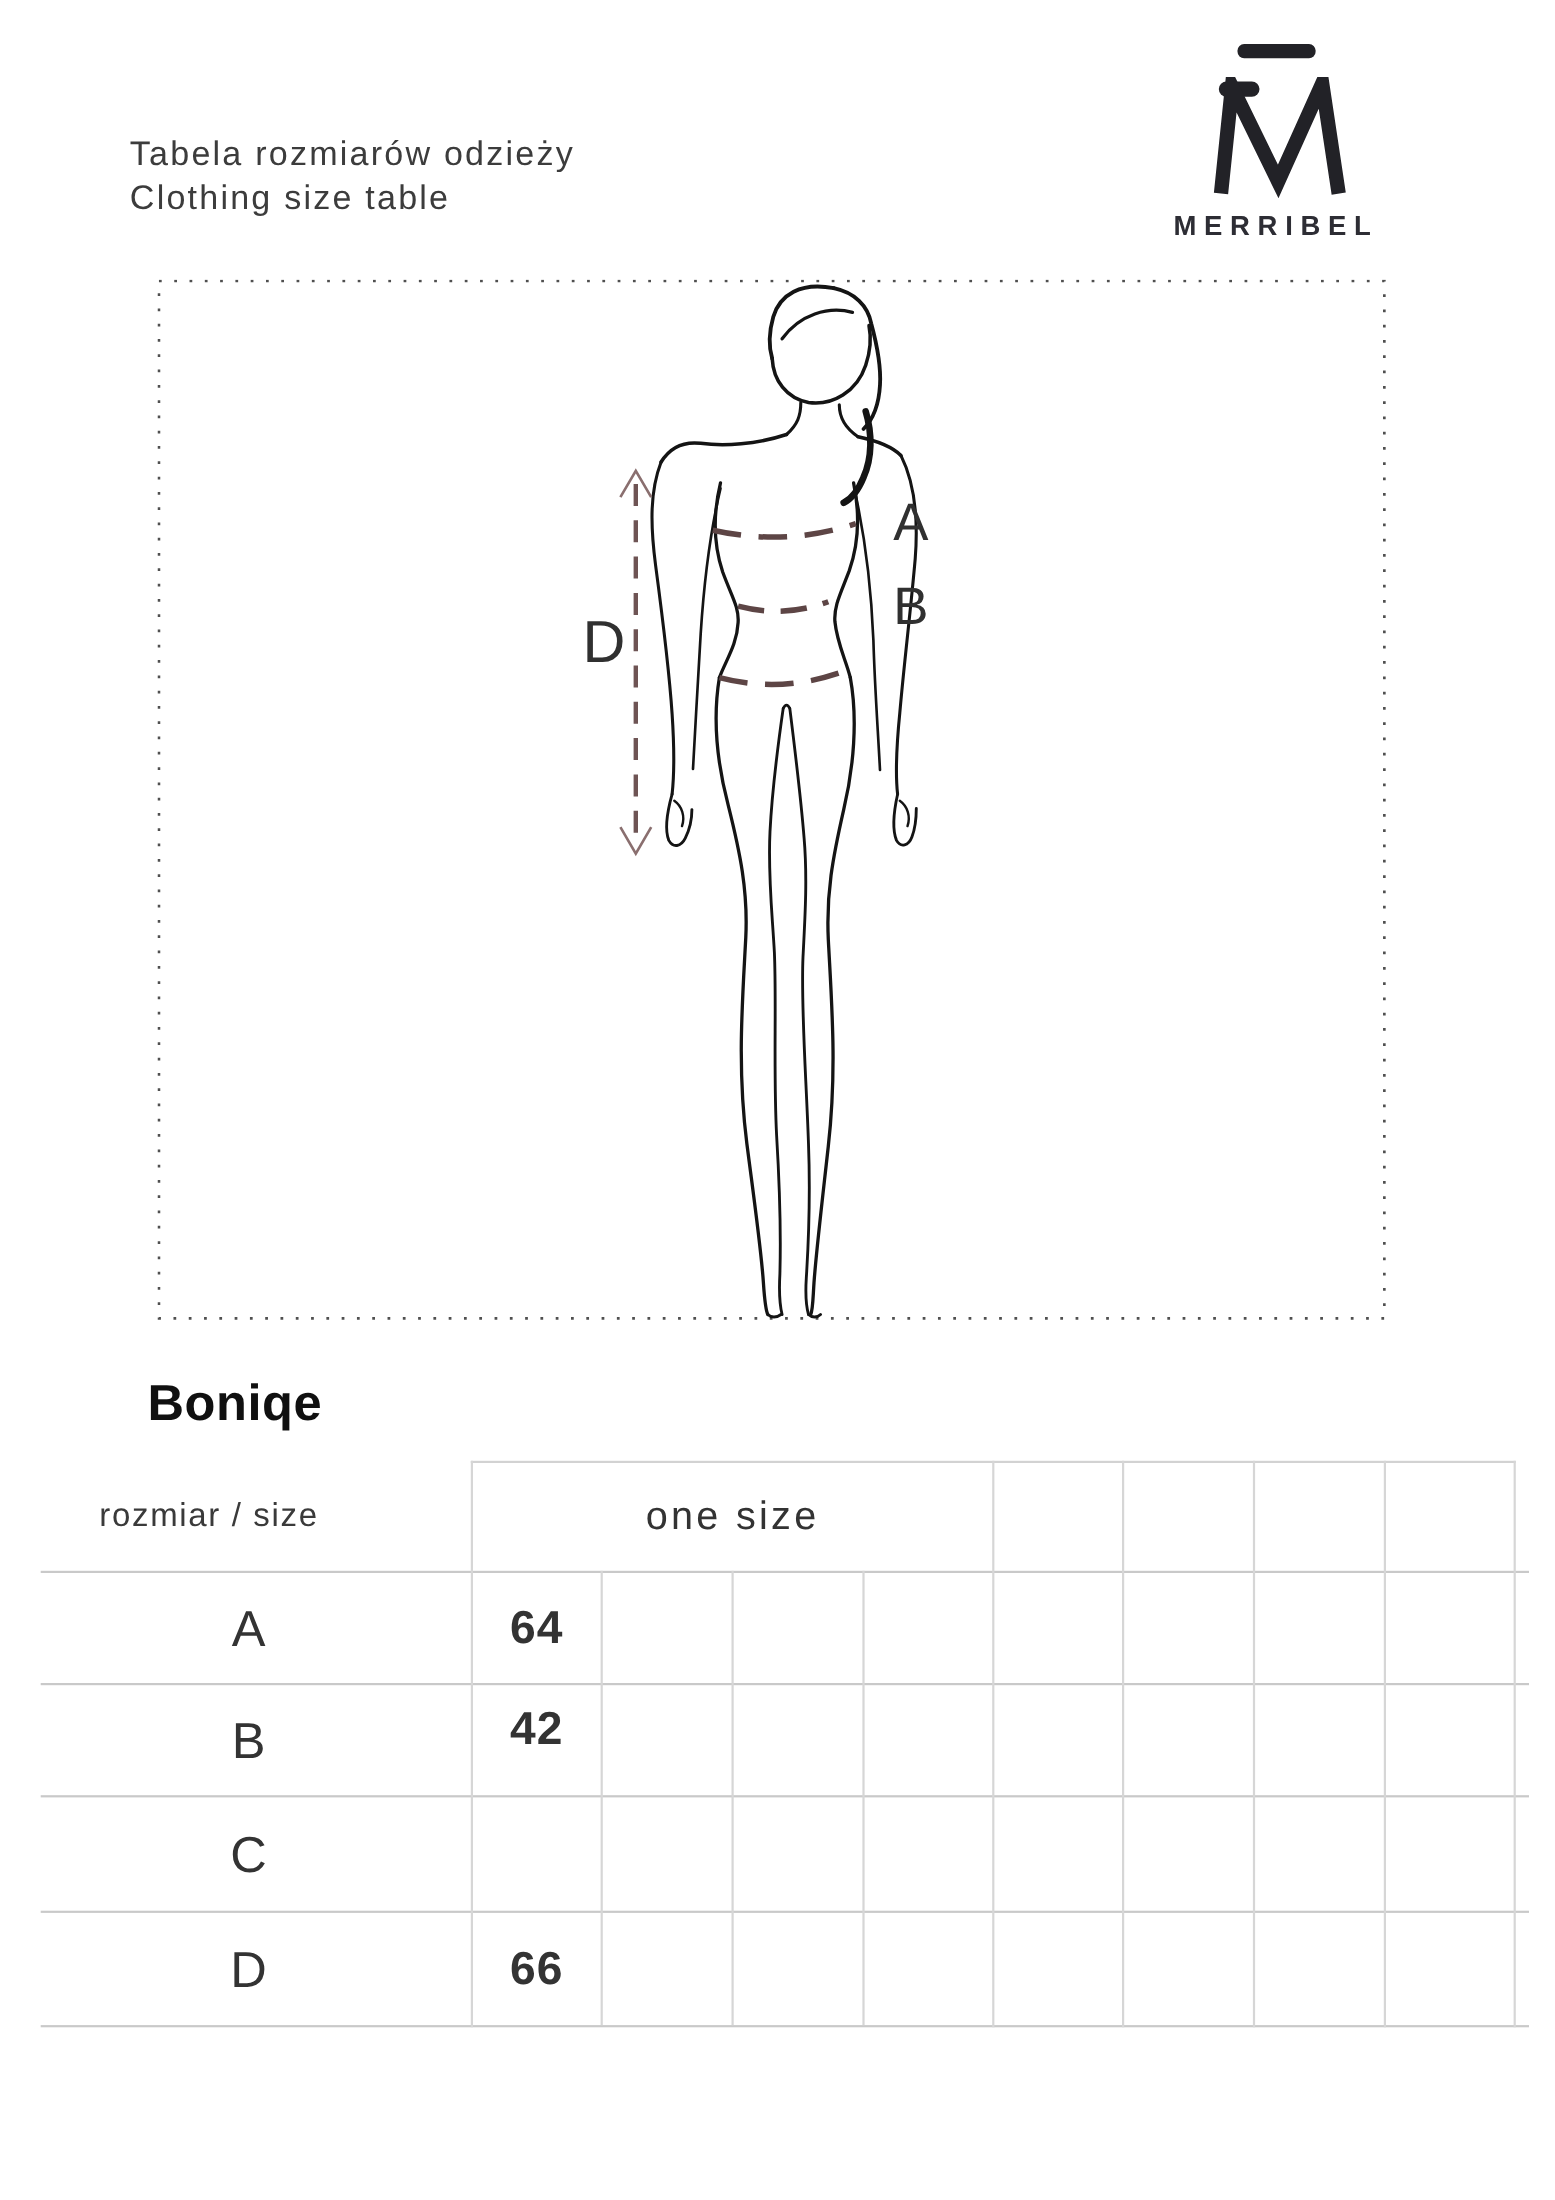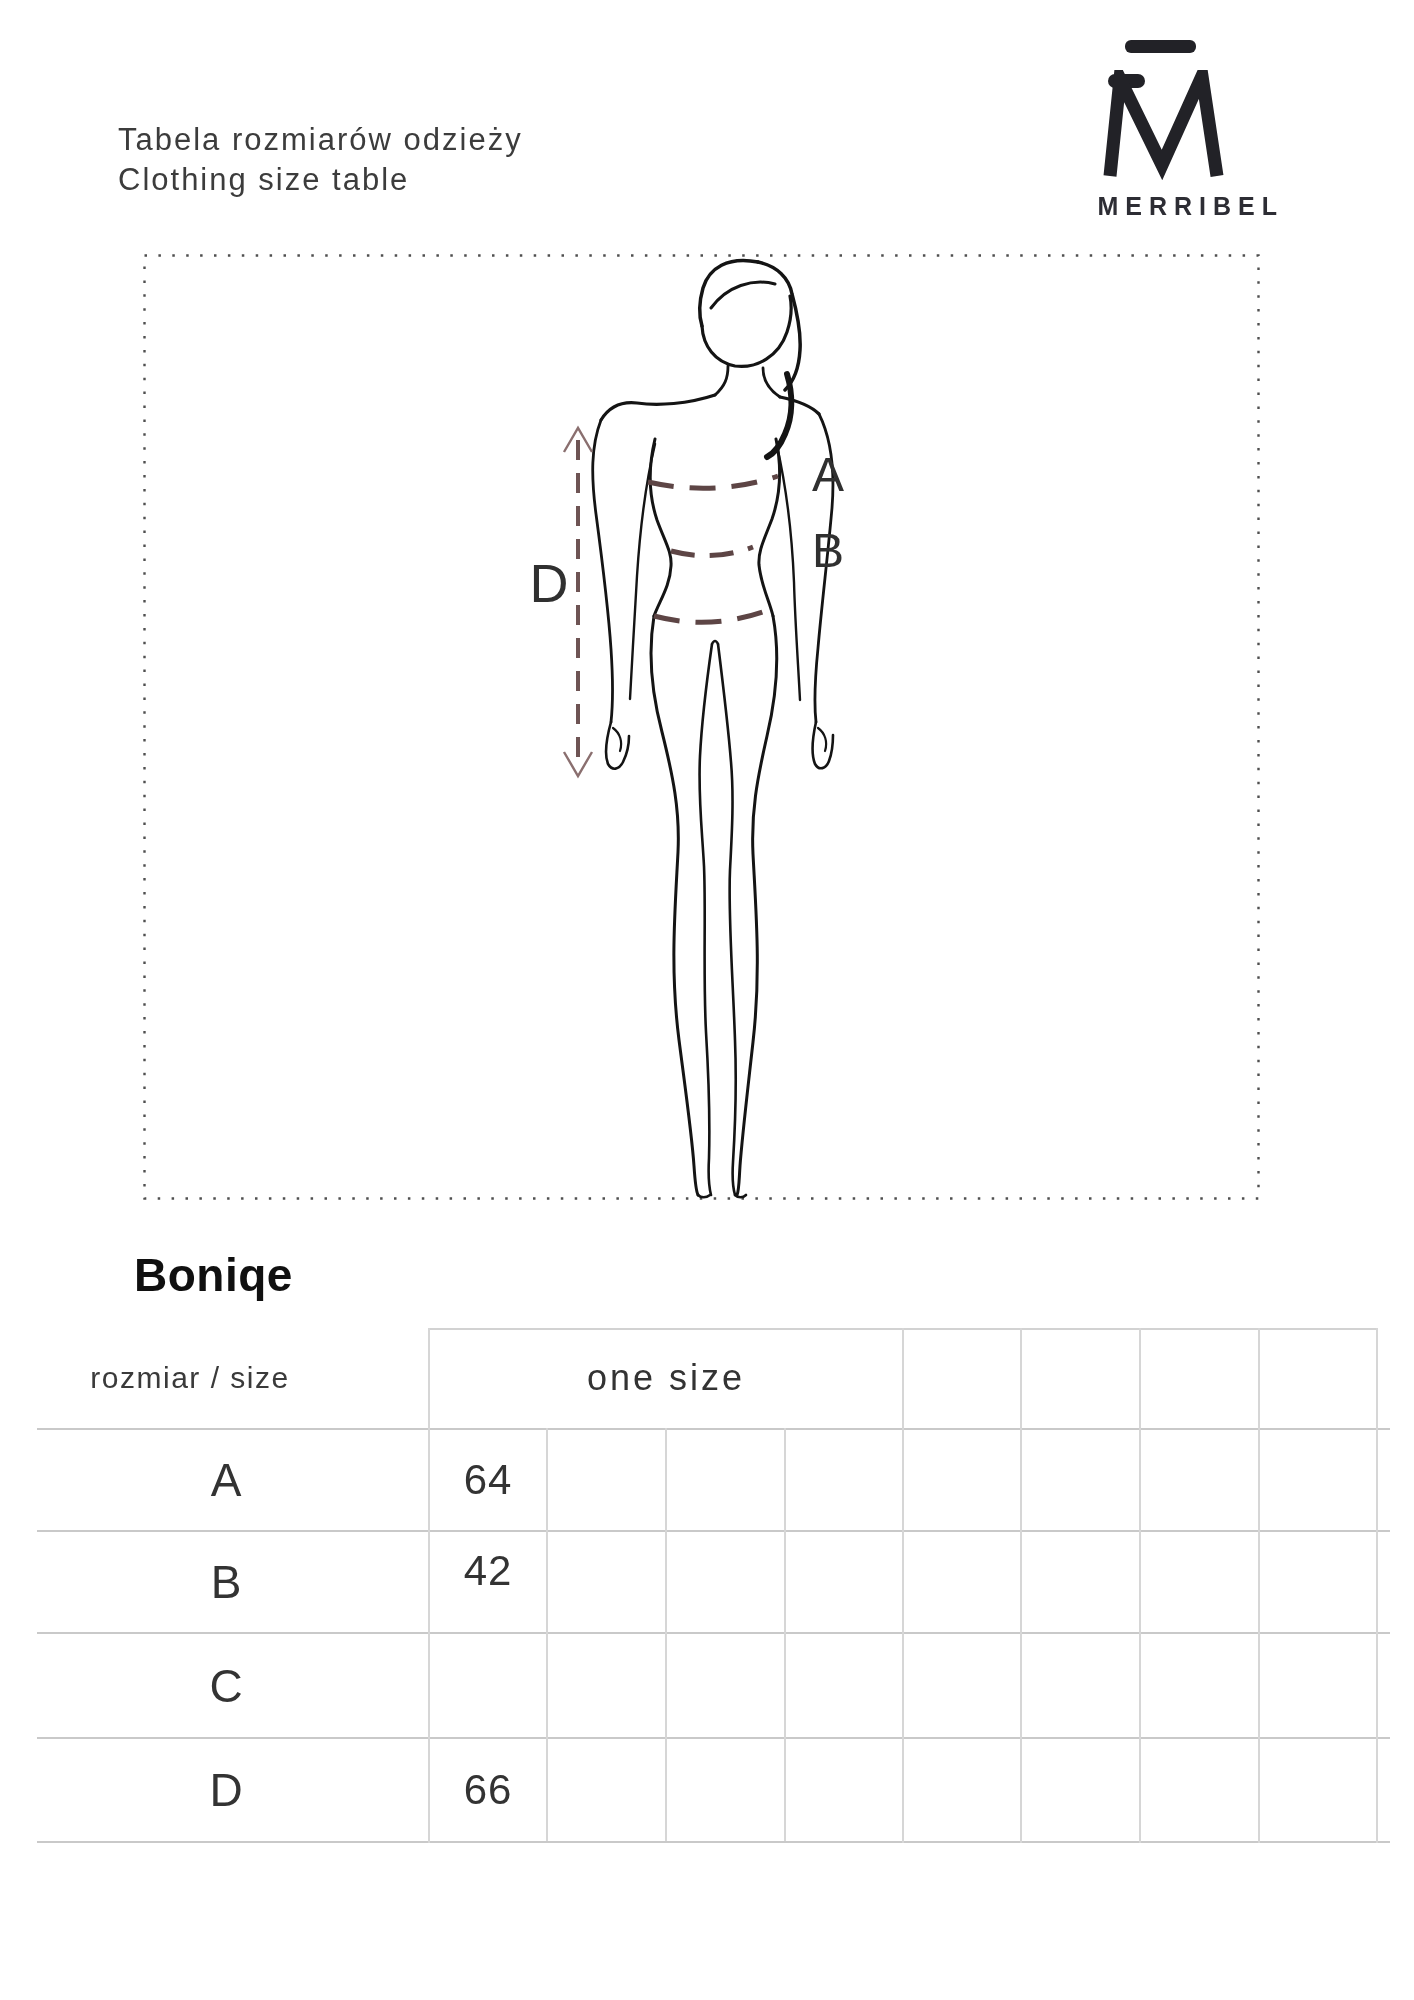--- a/index.html
+++ b/index.html
@@ -1,27 +1,27 @@
 <!DOCTYPE html>
 <html><head>
 <meta charset="utf-8">
 <style>
   html,body{margin:0;padding:0;background:#ffffff;}
   body{width:1414px;height:2000px;position:relative;font-family:"Liberation Sans",sans-serif;overflow:hidden;}
   .abs{position:absolute;}
   .title-line{left:118px;width:600px;font-size:31px;letter-spacing:2px;color:#3c3c3c;font-weight:300;}
   .logo-bar{left:1125px;top:40px;width:71px;height:13px;background:#222227;border-radius:6px;}
-  .brand{left:1036px;top:192px;width:248px;text-align:right;font-size:25px;letter-spacing:7px;color:#2d2d34;font-weight:600;}
+  .brand{left:1036px;top:192px;width:248px;text-align:center;font-size:25px;letter-spacing:7px;color:#2d2d34;font-weight:600;}
   .product-name{left:123px;top:1248px;font-size:46px;font-weight:600;color:#101010;letter-spacing:0.5px;margin-left:11px;}
   
   .hline{position:absolute;height:2px;background:#c9c9c9;}
   .vline{position:absolute;width:2px;background:#d6d6d6;}
   .cell{position:absolute;display:flex;align-items:center;justify-content:center;}
   .row-label{font-size:46px;font-weight:300;color:#333;}
-  .row-value{font-size:42px;font-weight:400;color:#333;letter-spacing:1px;border-radius:21px;}
+  .row-value{font-size:42px;font-weight:700;color:#333;letter-spacing:1px;border-radius:21px;}
   .col-header{font-size:36px;font-weight:300;color:#333;letter-spacing:3px;}
   .row-header-label{font-size:30px;font-weight:300;color:#3a3a3a;letter-spacing:1.5px;}
   svg text{font-family:"Liberation Sans",sans-serif;font-weight:300;fill:#303030;}
 </style>
 </head>
 <body>
 
 <div class="abs title-line" style="top:122px;">Tabela rozmiarów odzieży</div>
 <div class="abs title-line" style="top:162px;">Clothing size table</div>
 

